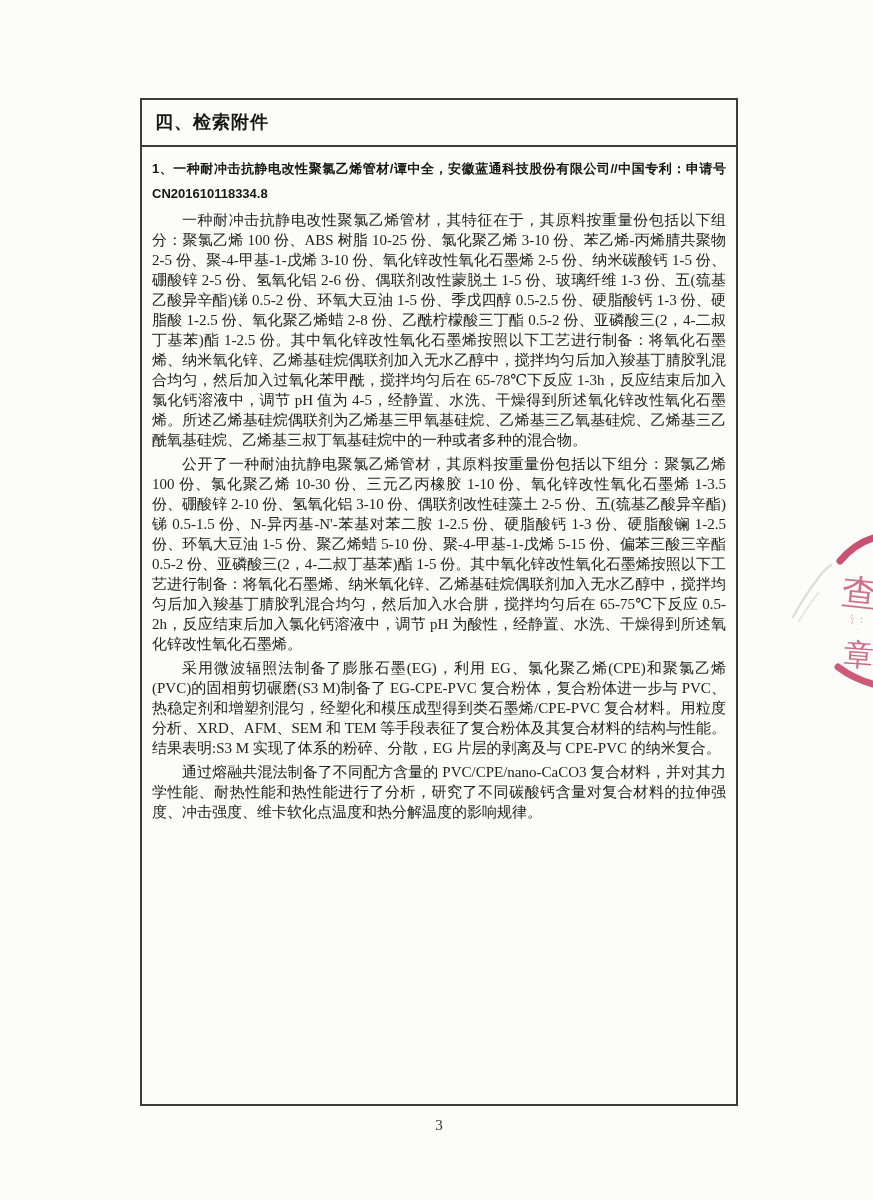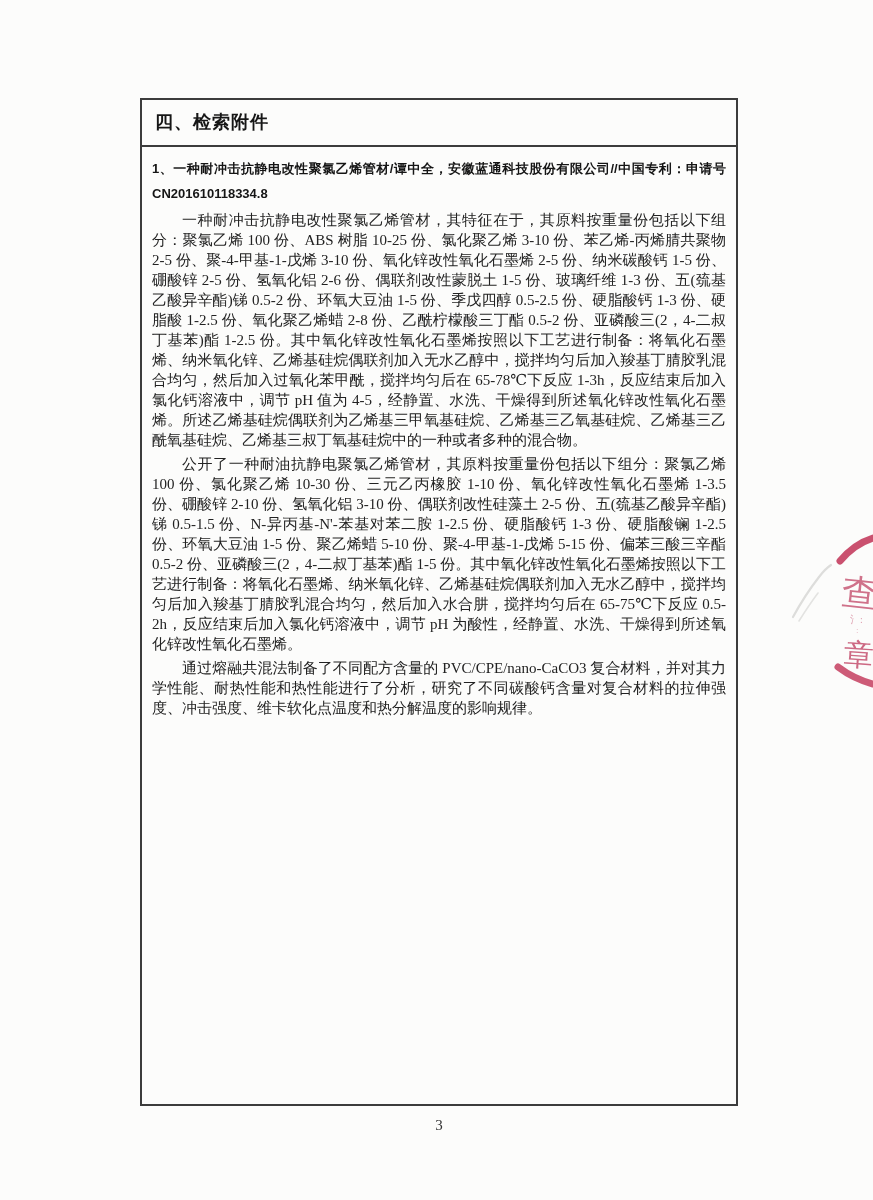--- a/index.html
+++ b/index.html
@@ -91,20 +91,21 @@
       <div class="entry">
         <div class="entry-heading">1、一种耐冲击抗静电改性聚氯乙烯管材/谭中全，安徽蓝通科技股份有限公司//中国专利：申请号　CN201610118334.8</div>
         <div class="entry-body">一种耐冲击抗静电改性聚氯乙烯管材，其特征在于，其原料按重量份包括以下组分：聚氯乙烯 100 份、ABS 树脂 10-25 份、氯化聚乙烯 3-10 份、苯乙烯-丙烯腈共聚物 2-5 份、聚-4-甲基-1-戊烯 3-10 份、氧化锌改性氧化石墨烯 2-5 份、纳米碳酸钙 1-5 份、硼酸锌 2-5 份、氢氧化铝 2-6 份、偶联剂改性蒙脱土 1-5 份、玻璃纤维 1-3 份、五(巯基乙酸异辛酯)锑 0.5-2 份、环氧大豆油 1-5 份、季戊四醇 0.5-2.5 份、硬脂酸钙 1-3 份、硬脂酸 1-2.5 份、氧化聚乙烯蜡 2-8 份、乙酰柠檬酸三丁酯 0.5-2 份、亚磷酸三(2，4-二叔丁基苯)酯 1-2.5 份。其中氧化锌改性氧化石墨烯按照以下工艺进行制备：将氧化石墨烯、纳米氧化锌、乙烯基硅烷偶联剂加入无水乙醇中，搅拌均匀后加入羧基丁腈胶乳混合均匀，然后加入过氧化苯甲酰，搅拌均匀后在 65-78℃下反应 1-3h，反应结束后加入氯化钙溶液中，调节 pH 值为 4-5，经静置、水洗、干燥得到所述氧化锌改性氧化石墨烯。所述乙烯基硅烷偶联剂为乙烯基三甲氧基硅烷、乙烯基三乙氧基硅烷、乙烯基三乙酰氧基硅烷、乙烯基三叔丁氧基硅烷中的一种或者多种的混合物。</div>
       </div>
 
       <div class="entry">
         <div class="entry-body">公开了一种耐油抗静电聚氯乙烯管材，其原料按重量份包括以下组分：聚氯乙烯 100 份、氯化聚乙烯 10-30 份、三元乙丙橡胶 1-10 份、氧化锌改性氧化石墨烯 1-3.5 份、硼酸锌 2-10 份、氢氧化铝 3-10 份、偶联剂改性硅藻土 2-5 份、五(巯基乙酸异辛酯)锑 0.5-1.5 份、N-异丙基-N'-苯基对苯二胺 1-2.5 份、硬脂酸钙 1-3 份、硬脂酸镧 1-2.5 份、环氧大豆油 1-5 份、聚乙烯蜡 5-10 份、聚-4-甲基-1-戊烯 5-15 份、偏苯三酸三辛酯 0.5-2 份、亚磷酸三(2，4-二叔丁基苯)酯 1-5 份。其中氧化锌改性氧化石墨烯按照以下工艺进行制备：将氧化石墨烯、纳米氧化锌、乙烯基硅烷偶联剂加入无水乙醇中，搅拌均匀后加入羧基丁腈胶乳混合均匀，然后加入水合肼，搅拌均匀后在 65-75℃下反应 0.5-2h，反应结束后加入氯化钙溶液中，调节 pH 为酸性，经静置、水洗、干燥得到所述氧化锌改性氧化石墨烯。</div>
       </div>
 
       <div class="entry">
+        <div class="entry-body">采用微波辐照法制备了膨胀石墨(EG)，利用 EG、氯化聚乙烯(CPE)和聚氯乙烯(PVC)的固相剪切碾磨(S3 M)制备了 EG-CPE-PVC 复合粉体，复合粉体进一步与 PVC、热稳定剂和增塑剂混匀，经塑化和模压成型得到类石墨烯/CPE-PVC 复合材料。用粒度分析、XRD、AFM、SEM 和 TEM 等手段表征了复合粉体及其复合材料的结构与性能。结果表明:S3 M 实现了体系的粉碎、分散，EG 片层的剥离及与 CPE-PVC 的纳米复合。</div>
       </div>
 
       <div class="entry">
         <div class="entry-body">通过熔融共混法制备了不同配方含量的 PVC/CPE/nano-CaCO3 复合材料，并对其力学性能、耐热性能和热性能进行了分析，研究了不同碳酸钙含量对复合材料的拉伸强度、冲击强度、维卡软化点温度和热分解温度的影响规律。</div>
       </div>
 
     </div>
   </div>
 
   <div class="page-number">3</div>

